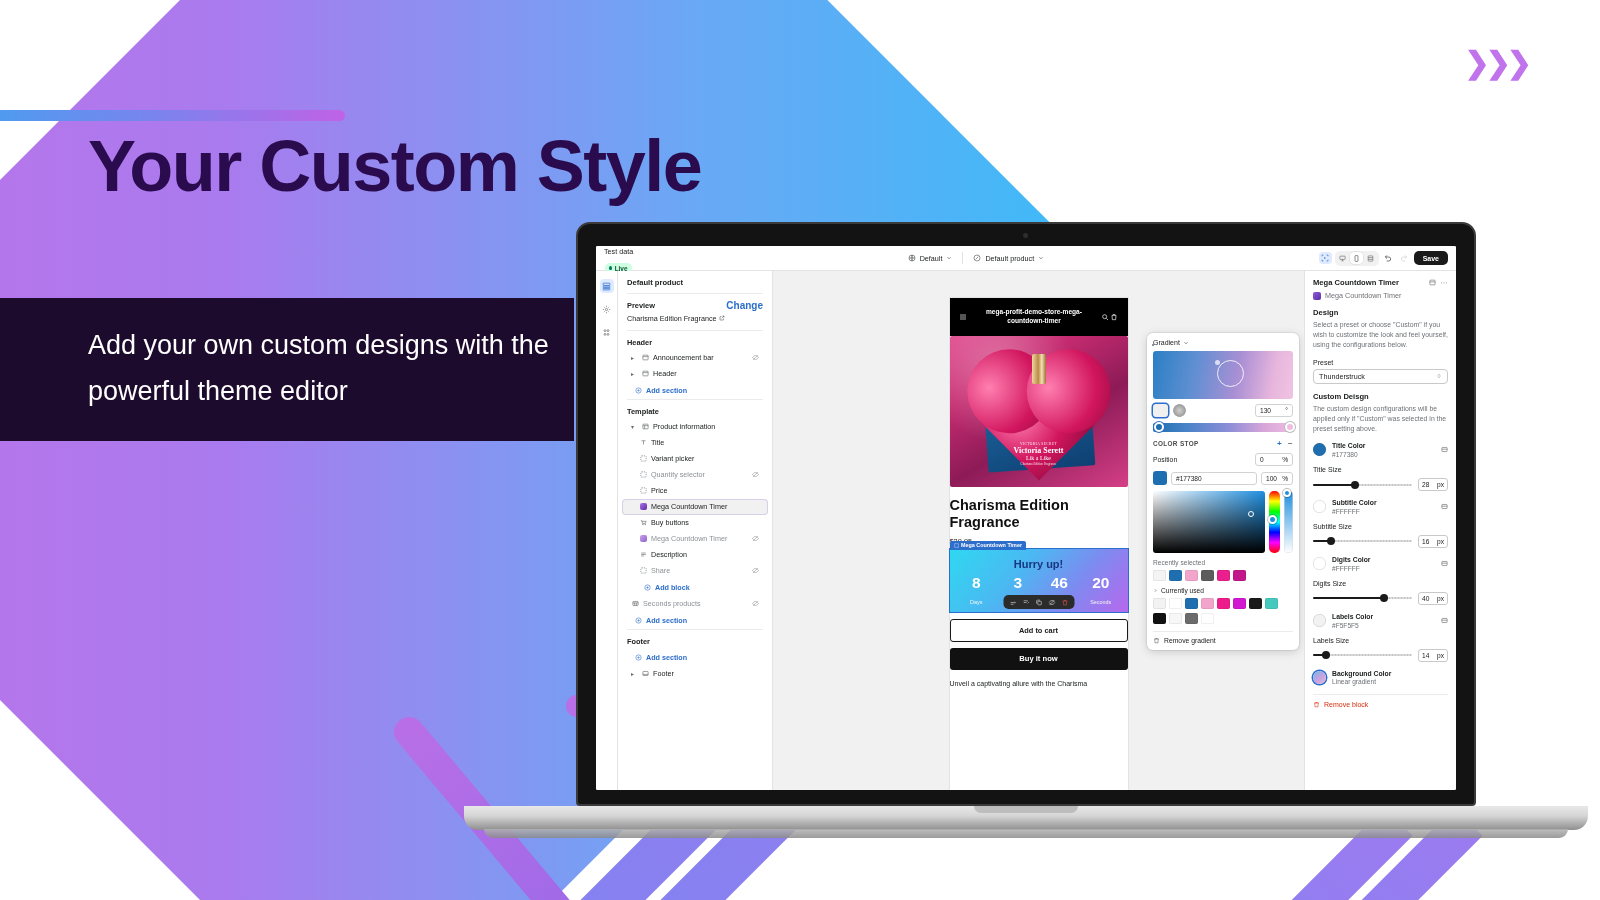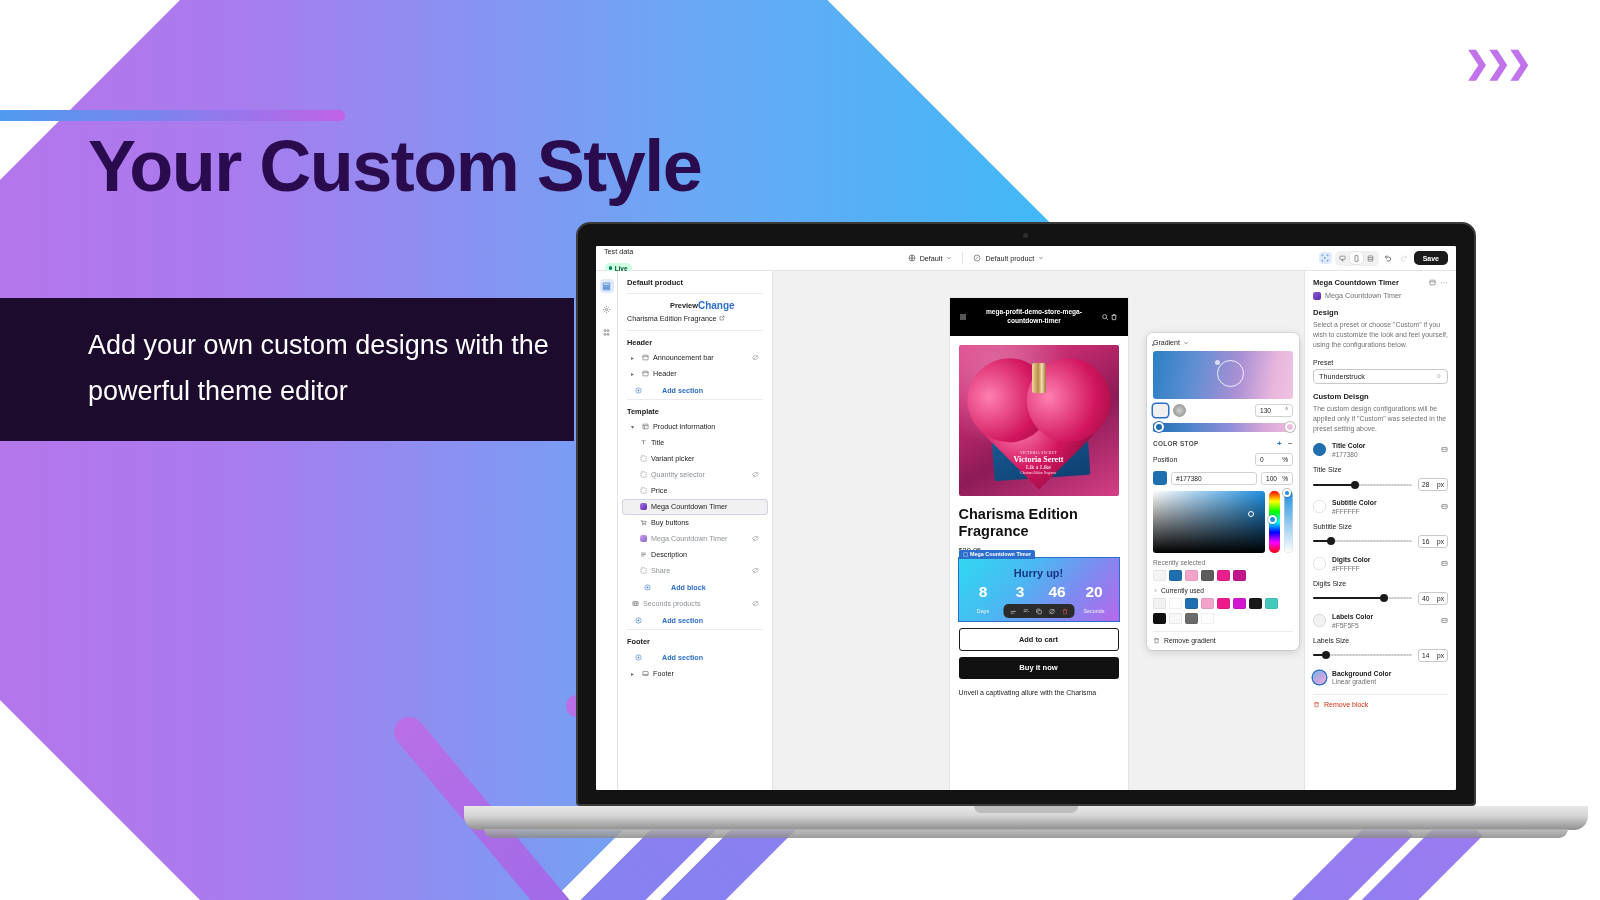--- a/index.html
+++ b/index.html
@@ -196,55 +196,55 @@
   .rail-btn.active { background:#e0eaff; color:#2c6ecb; }
 
   
   .sidebar {
     width:155px; background:#ffffff; border-right:1px solid #e3e3e3;
     overflow:hidden; display:flex; flex-direction:column;
   }
   .sb-title { padding:7px 9px 6px 9px; font-weight:700; font-size:7.6px; }
   .sb-sep { height:1px; background:#ebebeb; margin:0 9px; }
   .sb-group { padding:6px 9px 7px 9px; }
-  .sb-row-between { display:flex; align-items:center;margin-left:43px; }
+  .sb-row-between { display:flex; justify-content:space-between; align-items:center; }
   .sb-label { font-weight:700; font-size:7.4px; }
   .sb-link { color:#2c6ecb; font-weight:600; font-size:10px; }
   .sb-sub { color:#202223; font-size:7.2px; margin-top:2.5px; display:flex; align-items:center; gap:3px; }
   .sb-head { padding:7px 9px 3px 9px; font-weight:700; font-size:7.4px; }
   .sb-item {
     display:flex; align-items:center; gap:4px;
     padding:3.5px 9px 3.5px 9px; font-size:7.2px; color:#202223;
     border-radius:4px; margin:0 4px;
   }
   .sb-item.muted { color:#8c9196; }
   .sb-item.sel { background:#f1f1f1; box-shadow:inset 0 0 0 1px #d8cfe8; }
   .sb-item .caret { width:6px; color:#6d7175; font-size:6px; flex:0 0 6px; }
   .sb-item .bicon { width:8px; display:flex; justify-content:center; color:#5c5f62; }
   .sb-item .eye { margin-left:auto; color:#8c9196; font-size:7px; }
-  .sb-add { color:#2c6ecb; font-weight:600; display:flex; align-items:center; gap:20px;
+  .sb-add { color:#2c6ecb; font-weight:600; display:flex; align-items:center; gap:4px;
             padding:4px 9px; font-size:7.2px; }
   .ind-1 { padding-left:17px; }
   .ind-2 { padding-left:26px; }
 
   
   .canvas { flex:1; background:#f1f1f1; position:relative; overflow:hidden;
             display:flex; justify-content:center; }
   .phone {
     width:178px; background:#ffffff; margin-top:27px; position:relative;
     box-shadow:0 0 0 1px #e3e3e3;
     height:100%;
   }
   .ph-header {
     background:#000000; color:#ffffff; height:38px;
     display:flex; align-items:center; justify-content:space-between; padding:0 9px;
   }
   .ph-title { font-size:6.6px; font-weight:700; text-align:center; line-height:1.35; flex:1; }
   .ph-ico { width:9px;height:9px; display:flex;align-items:center;justify-content:center; }
-  .ph-body { padding:9px; }
+  .ph-body { }
   .ph-photo {
     height:151px; border-radius:2px; position:relative; overflow:hidden;
     background:
       radial-gradient(circle at 28% 22%, rgba(255,255,255,.30), transparent 42%),
       linear-gradient(150deg,#e04a8e 0%, #c52b70 28%, #8d1b57 58%, #d43f86 100%);
   }
   .ph-photo .boxblue{
     position:absolute; left:20%; top:22%; width:60%; height:66%;
     background:linear-gradient(160deg,#1f6fa8,#0e3f72);
     transform:rotate(-4deg); border-radius:2px;

